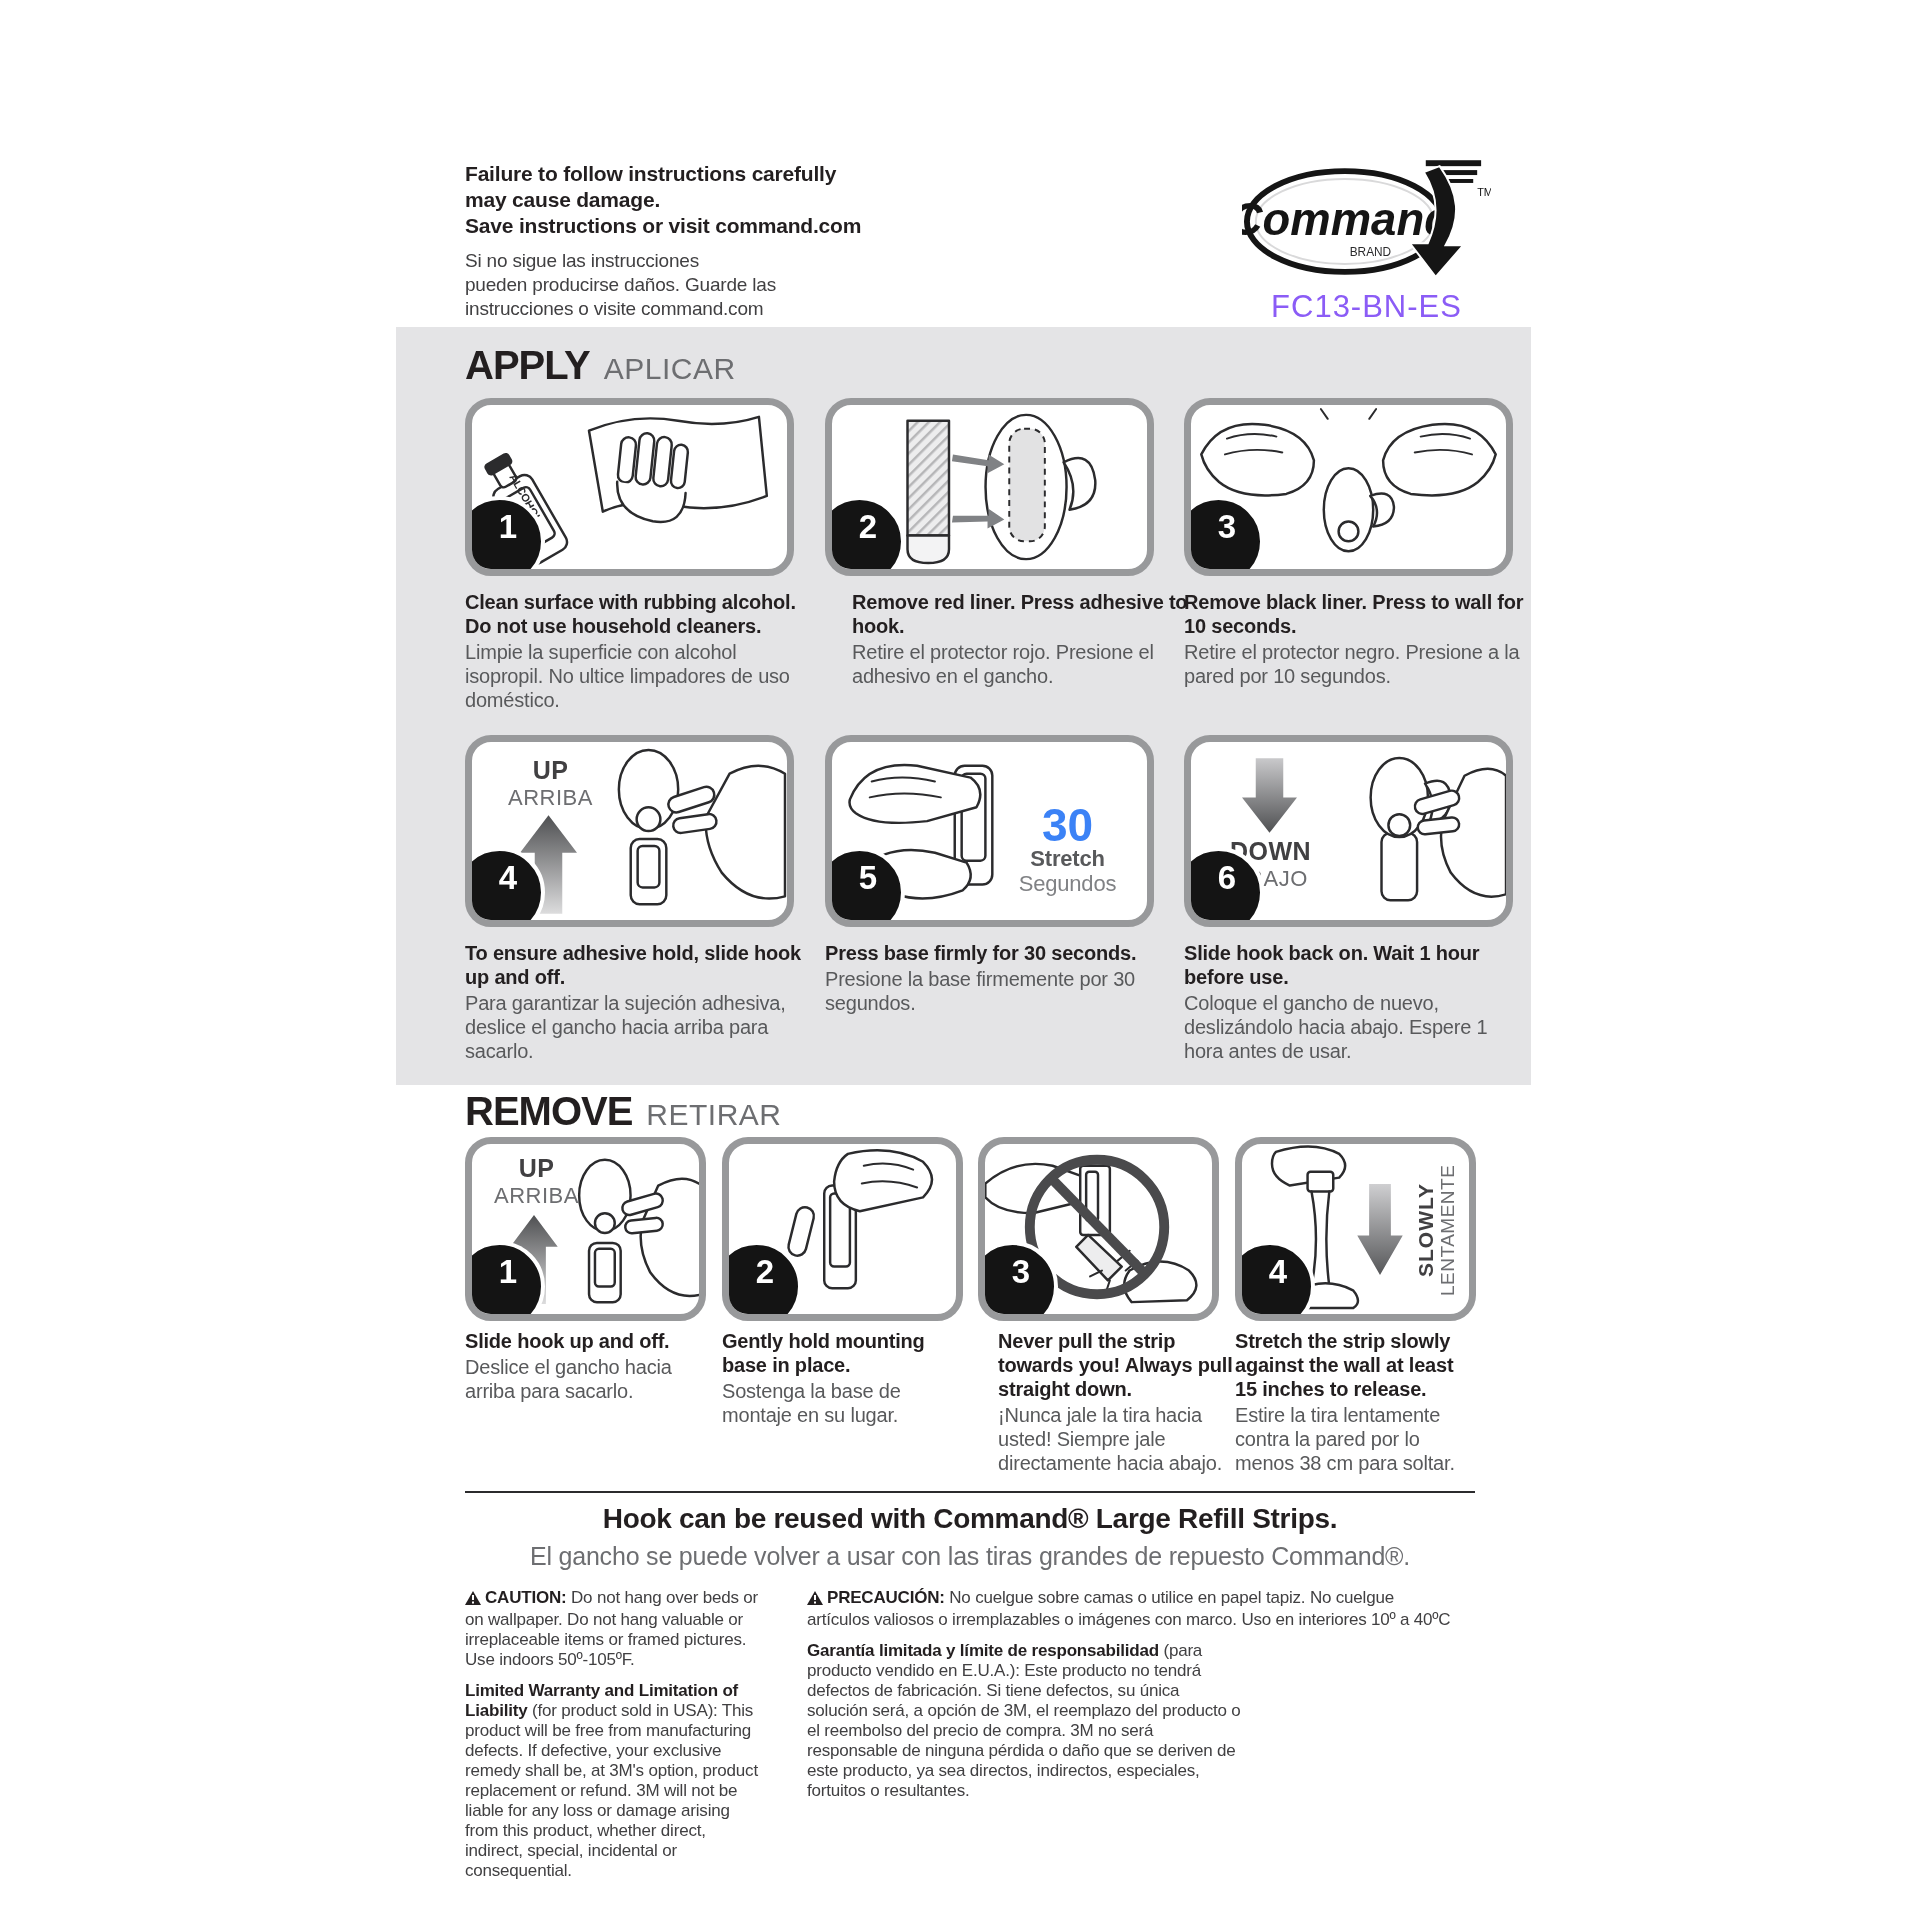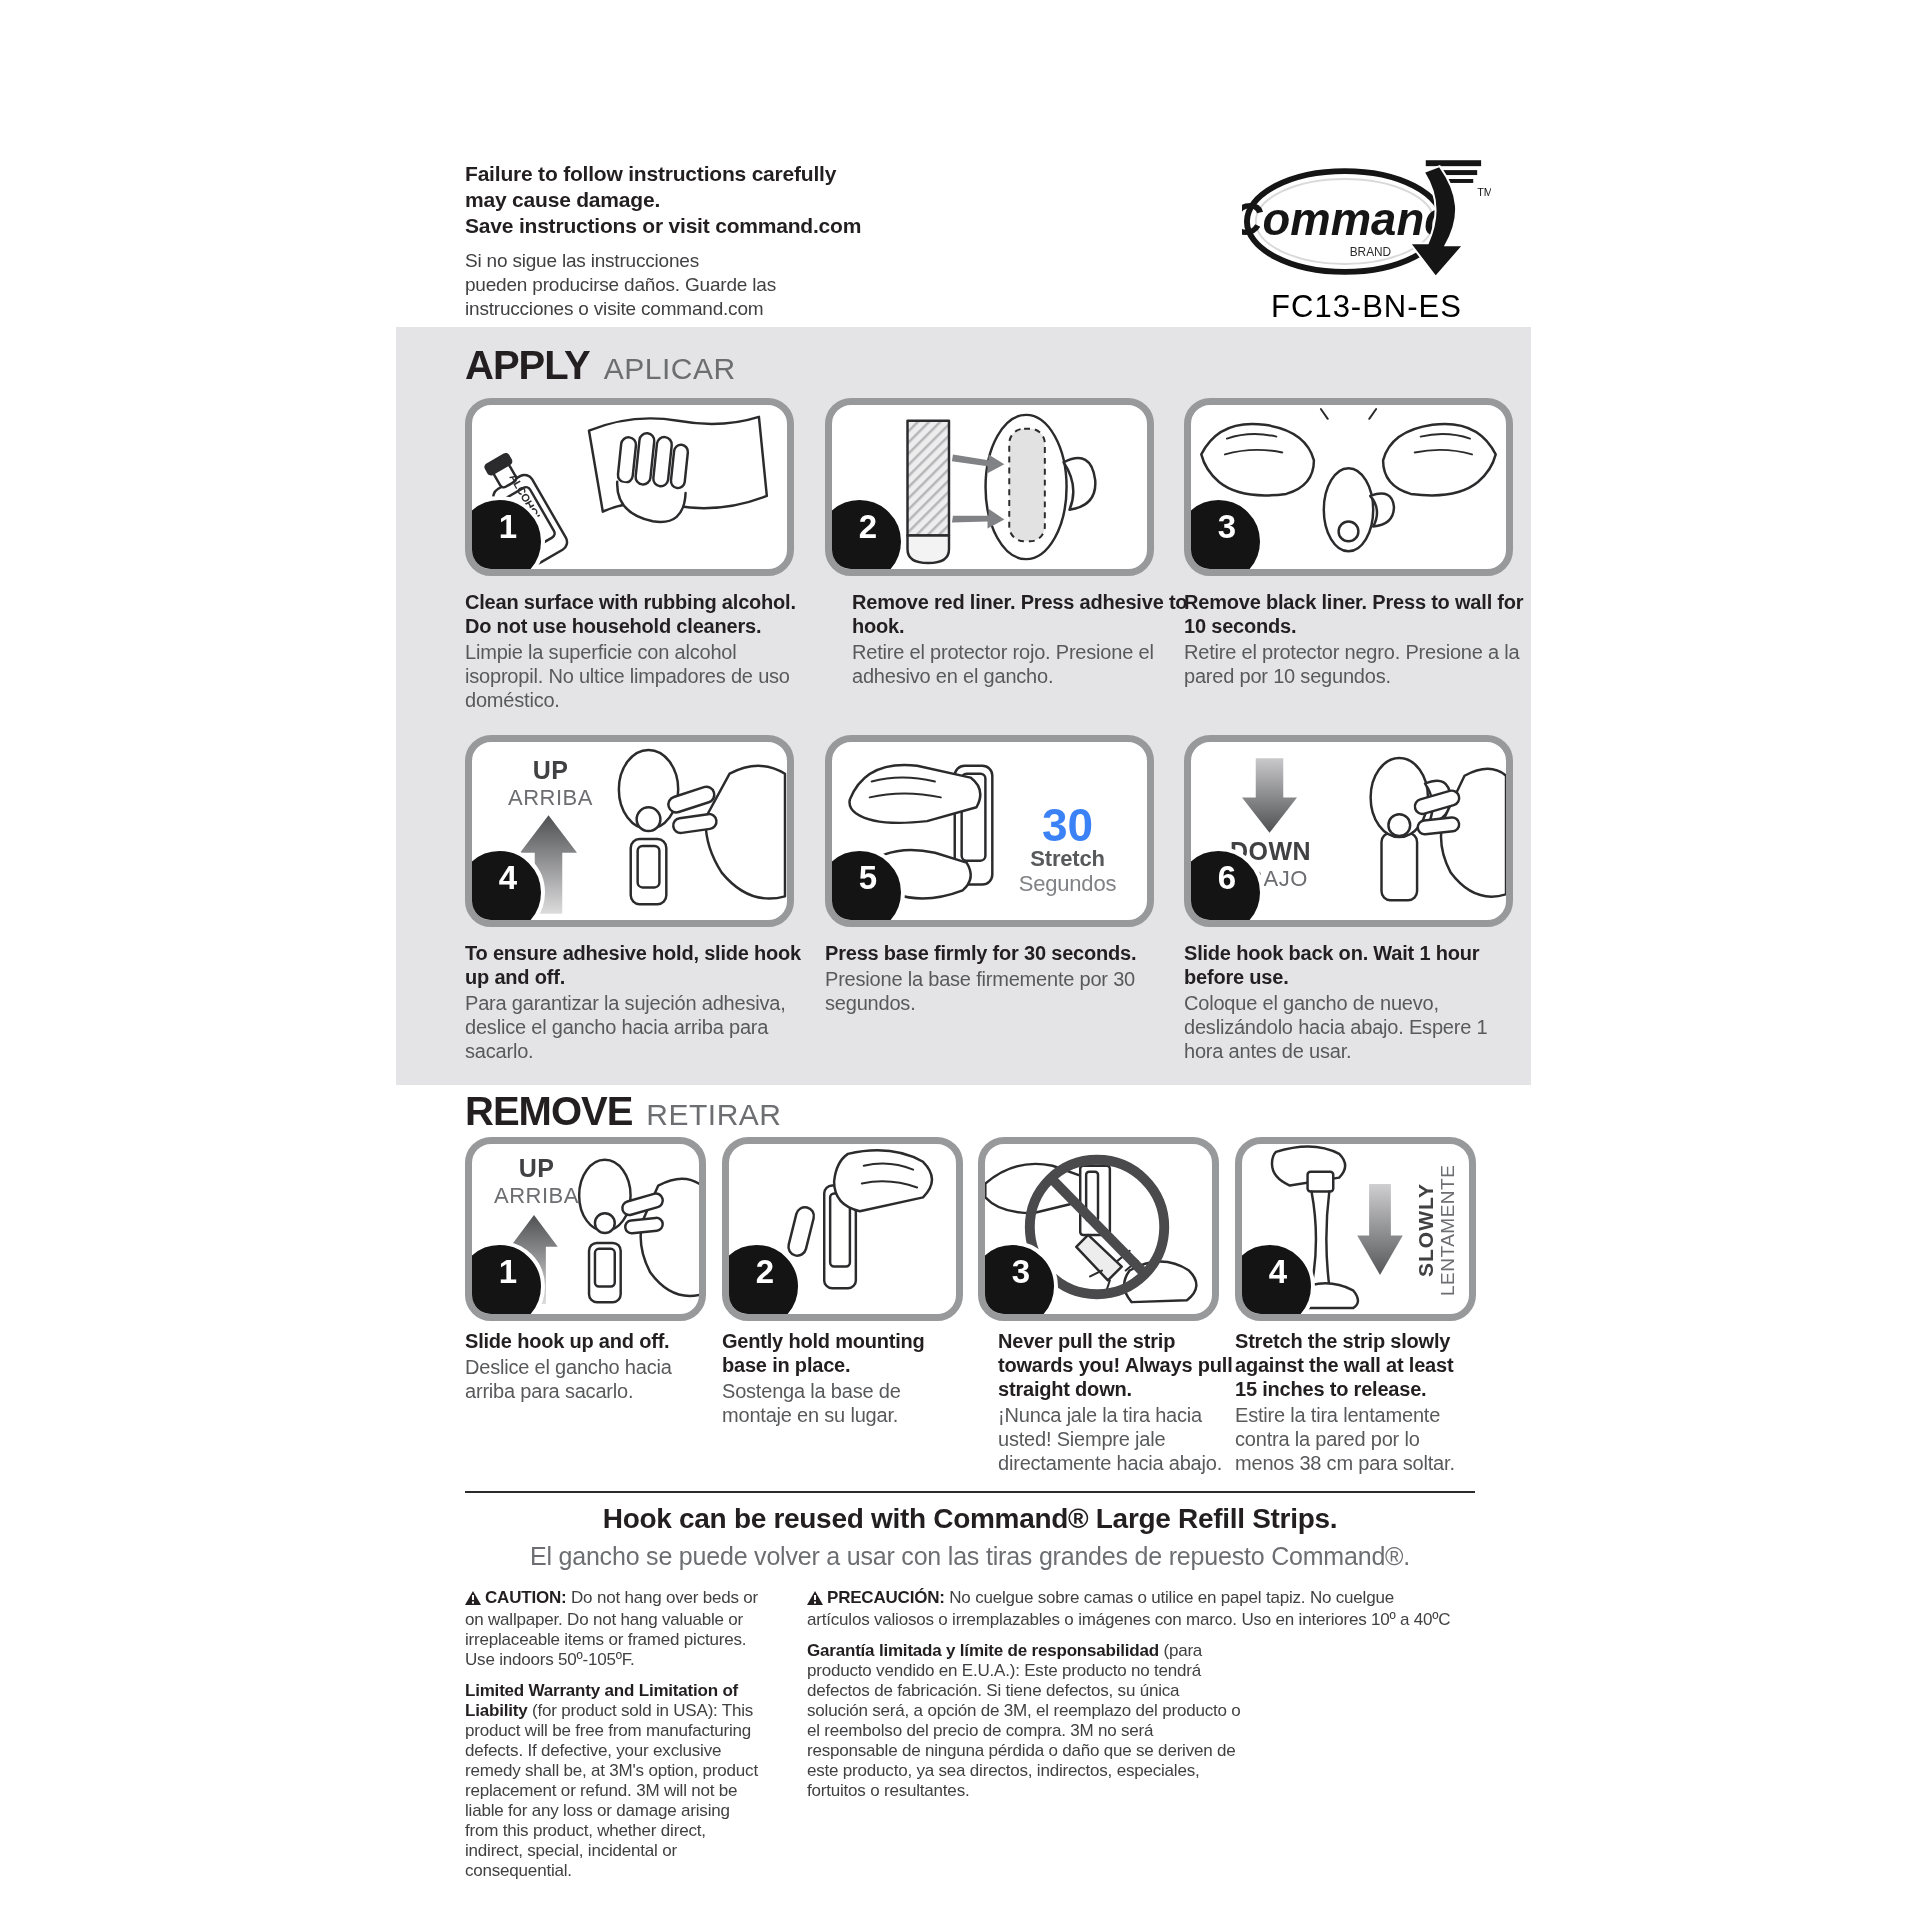--- a/index.html
+++ b/index.html
@@ -5,21 +5,21 @@
   html,body{margin:0;padding:0;background:#fff;}
   .page{position:relative;width:1927px;height:1927px;background:#fff;overflow:hidden;
         font-family:"Liberation Sans",sans-serif;color:#231f20;letter-spacing:-0.2px;}
   .abs{position:absolute;}
   
   .note-en div{font-size:21px;line-height:26px;font-weight:bold;color:#231f20;}
   .note-es div{font-size:19px;line-height:24px;color:#414042;}
   .note-es{margin-top:6px;}
   
   .logo-block{width:257px;text-align:center;}
-  .model{font-size:31px;color:#000000;letter-spacing:1px;margin-top:0px;}
+  .model{font-size:31px;color:#8b5cf6;letter-spacing:1px;margin-top:0px;}
   .site{font-size:24px;color:#414042;margin-top:-2px;letter-spacing:0.5px;}
   
   .band{background:#e4e4e6;}
   .sec-title{font-size:40px;font-weight:bold;letter-spacing:-1px;color:#231f20;}
   .sec-title .sub{font-size:30px;font-weight:normal;color:#6d6e71;margin-left:14px;letter-spacing:0.5px;}
   
   .box{position:absolute;background:#fff;border:7px solid #98999b;border-radius:26px;overflow:hidden;box-sizing:border-box;}
   .badge{position:absolute;left:-18px;bottom:-18px;width:91px;height:91px;border-radius:50%;
          background:#141414;border:4px solid #fff;box-sizing:border-box;}
   .badge span{position:absolute;top:8px;right:24px;color:#fff;font-size:33px;font-weight:bold;}

